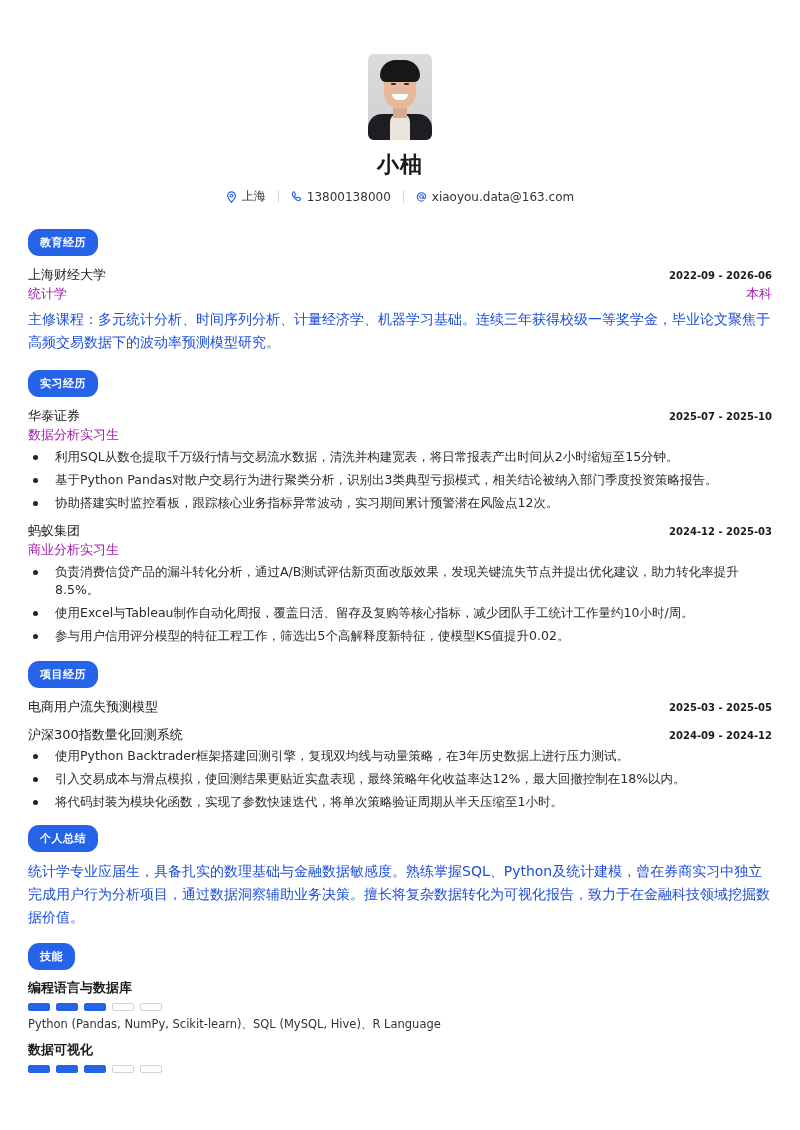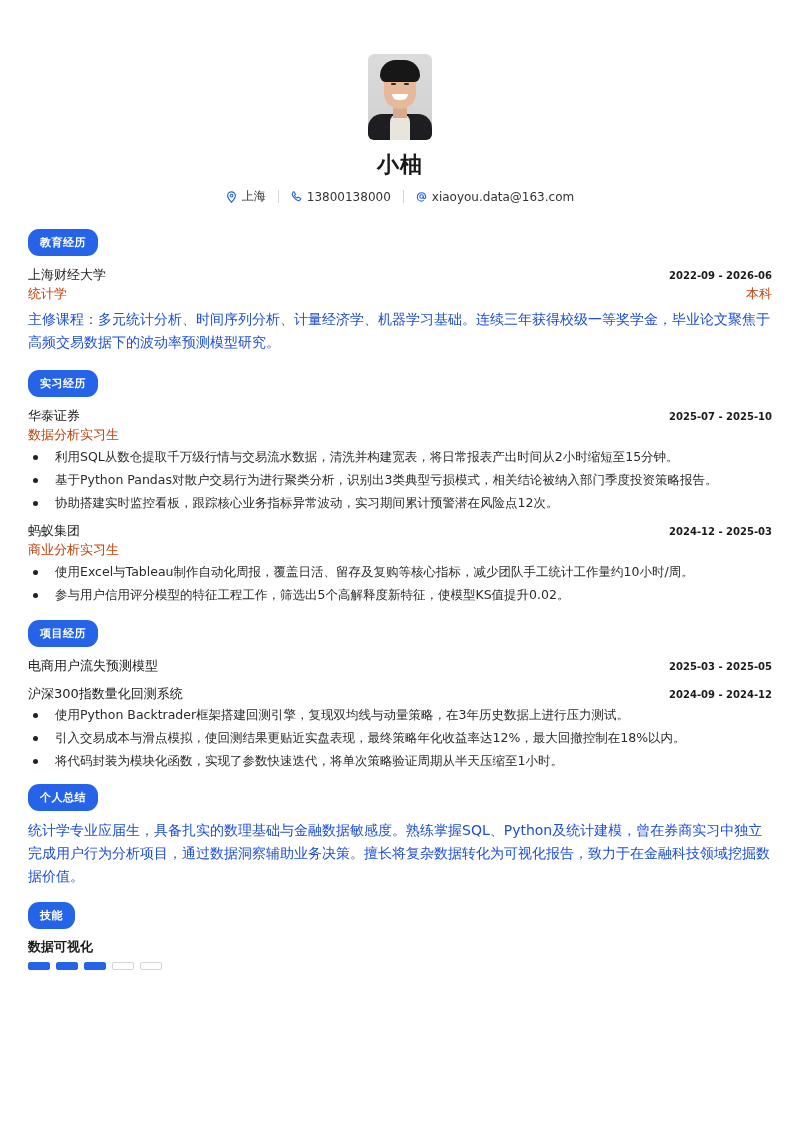--- a/index.html
+++ b/index.html
@@ -29,21 +29,21 @@
 
     
     .section { margin-top: 0; }
     .badge {
       display: inline-block; background: #2563e8; color: #fff; font-size: 11px; font-weight: 700;
       padding: 6px 12px; border-radius: 11px; letter-spacing: 0.5px;
     }
     .entry-head { display: flex; justify-content: space-between; align-items: baseline; }
     .entry-title { font-size: 13px; font-weight: 400; color: #1a1a1a; }
     .entry-date { font-size: 10px; font-weight: 700; color: #1a1a1a; }
-    .entry-sub { display: flex; justify-content: space-between; font-size: 13px; color: #c2410c; margin-top: 1px; }
+    .entry-sub { display: flex; justify-content: space-between; font-size: 13px; color: #a21caf; margin-top: 1px; }
     .para { font-size: 14px; color: #1d4ed8; line-height: 23px; margin-top: 5px; }
     ul.bullets { list-style: none; margin-top: 2px; }
     ul.bullets li { position: relative; padding-left: 27px; font-size: 12.5px; color: #2b2b2b; line-height: 18px; margin-bottom: 5px; }
     ul.bullets li::before { content: ""; position: absolute; left: 5px; top: 7px; width: 5px; height: 5px; border-radius: 50%; background: #222; }
 
     .skill-name { font-size: 13px; font-weight: 700; color: #1a1a1a; }
     .skill-bar { display: flex; gap: 6px; margin-top: 6px; }
     .skill-bar span { width: 22px; height: 8px; border-radius: 2px; border: 1px solid #d4d4d4; background: #fff; }
     .skill-bar span.on { background: #2563e8; border-color: #2563e8; }
     .skill-desc { font-size: 11.5px; color: #333; margin-top: 6px; }
@@ -132,20 +132,21 @@
 
     <div style="margin-top:10px;">
       <div class="entry-head">
         <span class="entry-title">蚂蚁集团</span>
         <span class="entry-date">2024-12 - 2025-03</span>
       </div>
       <div class="entry-sub">
         <span>商业分析实习生</span>
       </div>
       <ul class="bullets" style="margin-top:4px;">
+        <li>负责消费信贷产品的漏斗转化分析，通过A/B测试评估新页面改版效果，发现关键流失节点并提出优化建议，助力转化率提升8.5%。</li>
         <li>使用Excel与Tableau制作自动化周报，覆盖日活、留存及复购等核心指标，减少团队手工统计工作量约10小时/周。</li>
         <li>参与用户信用评分模型的特征工程工作，筛选出5个高解释度新特征，使模型KS值提升0.02。</li>
       </ul>
     </div>
   </div>
 
   <div class="section" style="margin-top:16px;">
     <div class="badge">项目经历</div>
 
     <div style="margin-top:10px;">
@@ -169,20 +170,31 @@
   </div>
 
   <div class="section" style="margin-top:14px;">
     <div class="badge">个人总结</div>
     <div class="para" style="margin-top:8px;">统计学专业应届生，具备扎实的数理基础与金融数据敏感度。熟练掌握SQL、Python及统计建模，曾在券商实习中独立完成用户行为分析项目，通过数据洞察辅助业务决策。擅长将复杂数据转化为可视化报告，致力于在金融科技领域挖掘数据价值。</div>
   </div>
 
   <div class="section" style="margin-top:14px;">
     <div class="badge">技能</div>
 
+    <div style="margin-top:9px;">
+      <div class="skill-name">编程语言与数据库</div>
+      <div class="skill-bar">
+        <span class="on"></span>
+        <span class="on"></span>
+        <span class="on"></span>
+        <span></span>
+        <span></span>
+      </div>
+      <div class="skill-desc">Python (Pandas, NumPy, Scikit-learn)、SQL (MySQL, Hive)、R Language</div>
+    </div>
 
     <div style="margin-top:9px;">
       <div class="skill-name">数据可视化</div>
       <div class="skill-bar">
         <span class="on"></span>
         <span class="on"></span>
         <span class="on"></span>
         <span></span>
         <span></span>
       </div>

